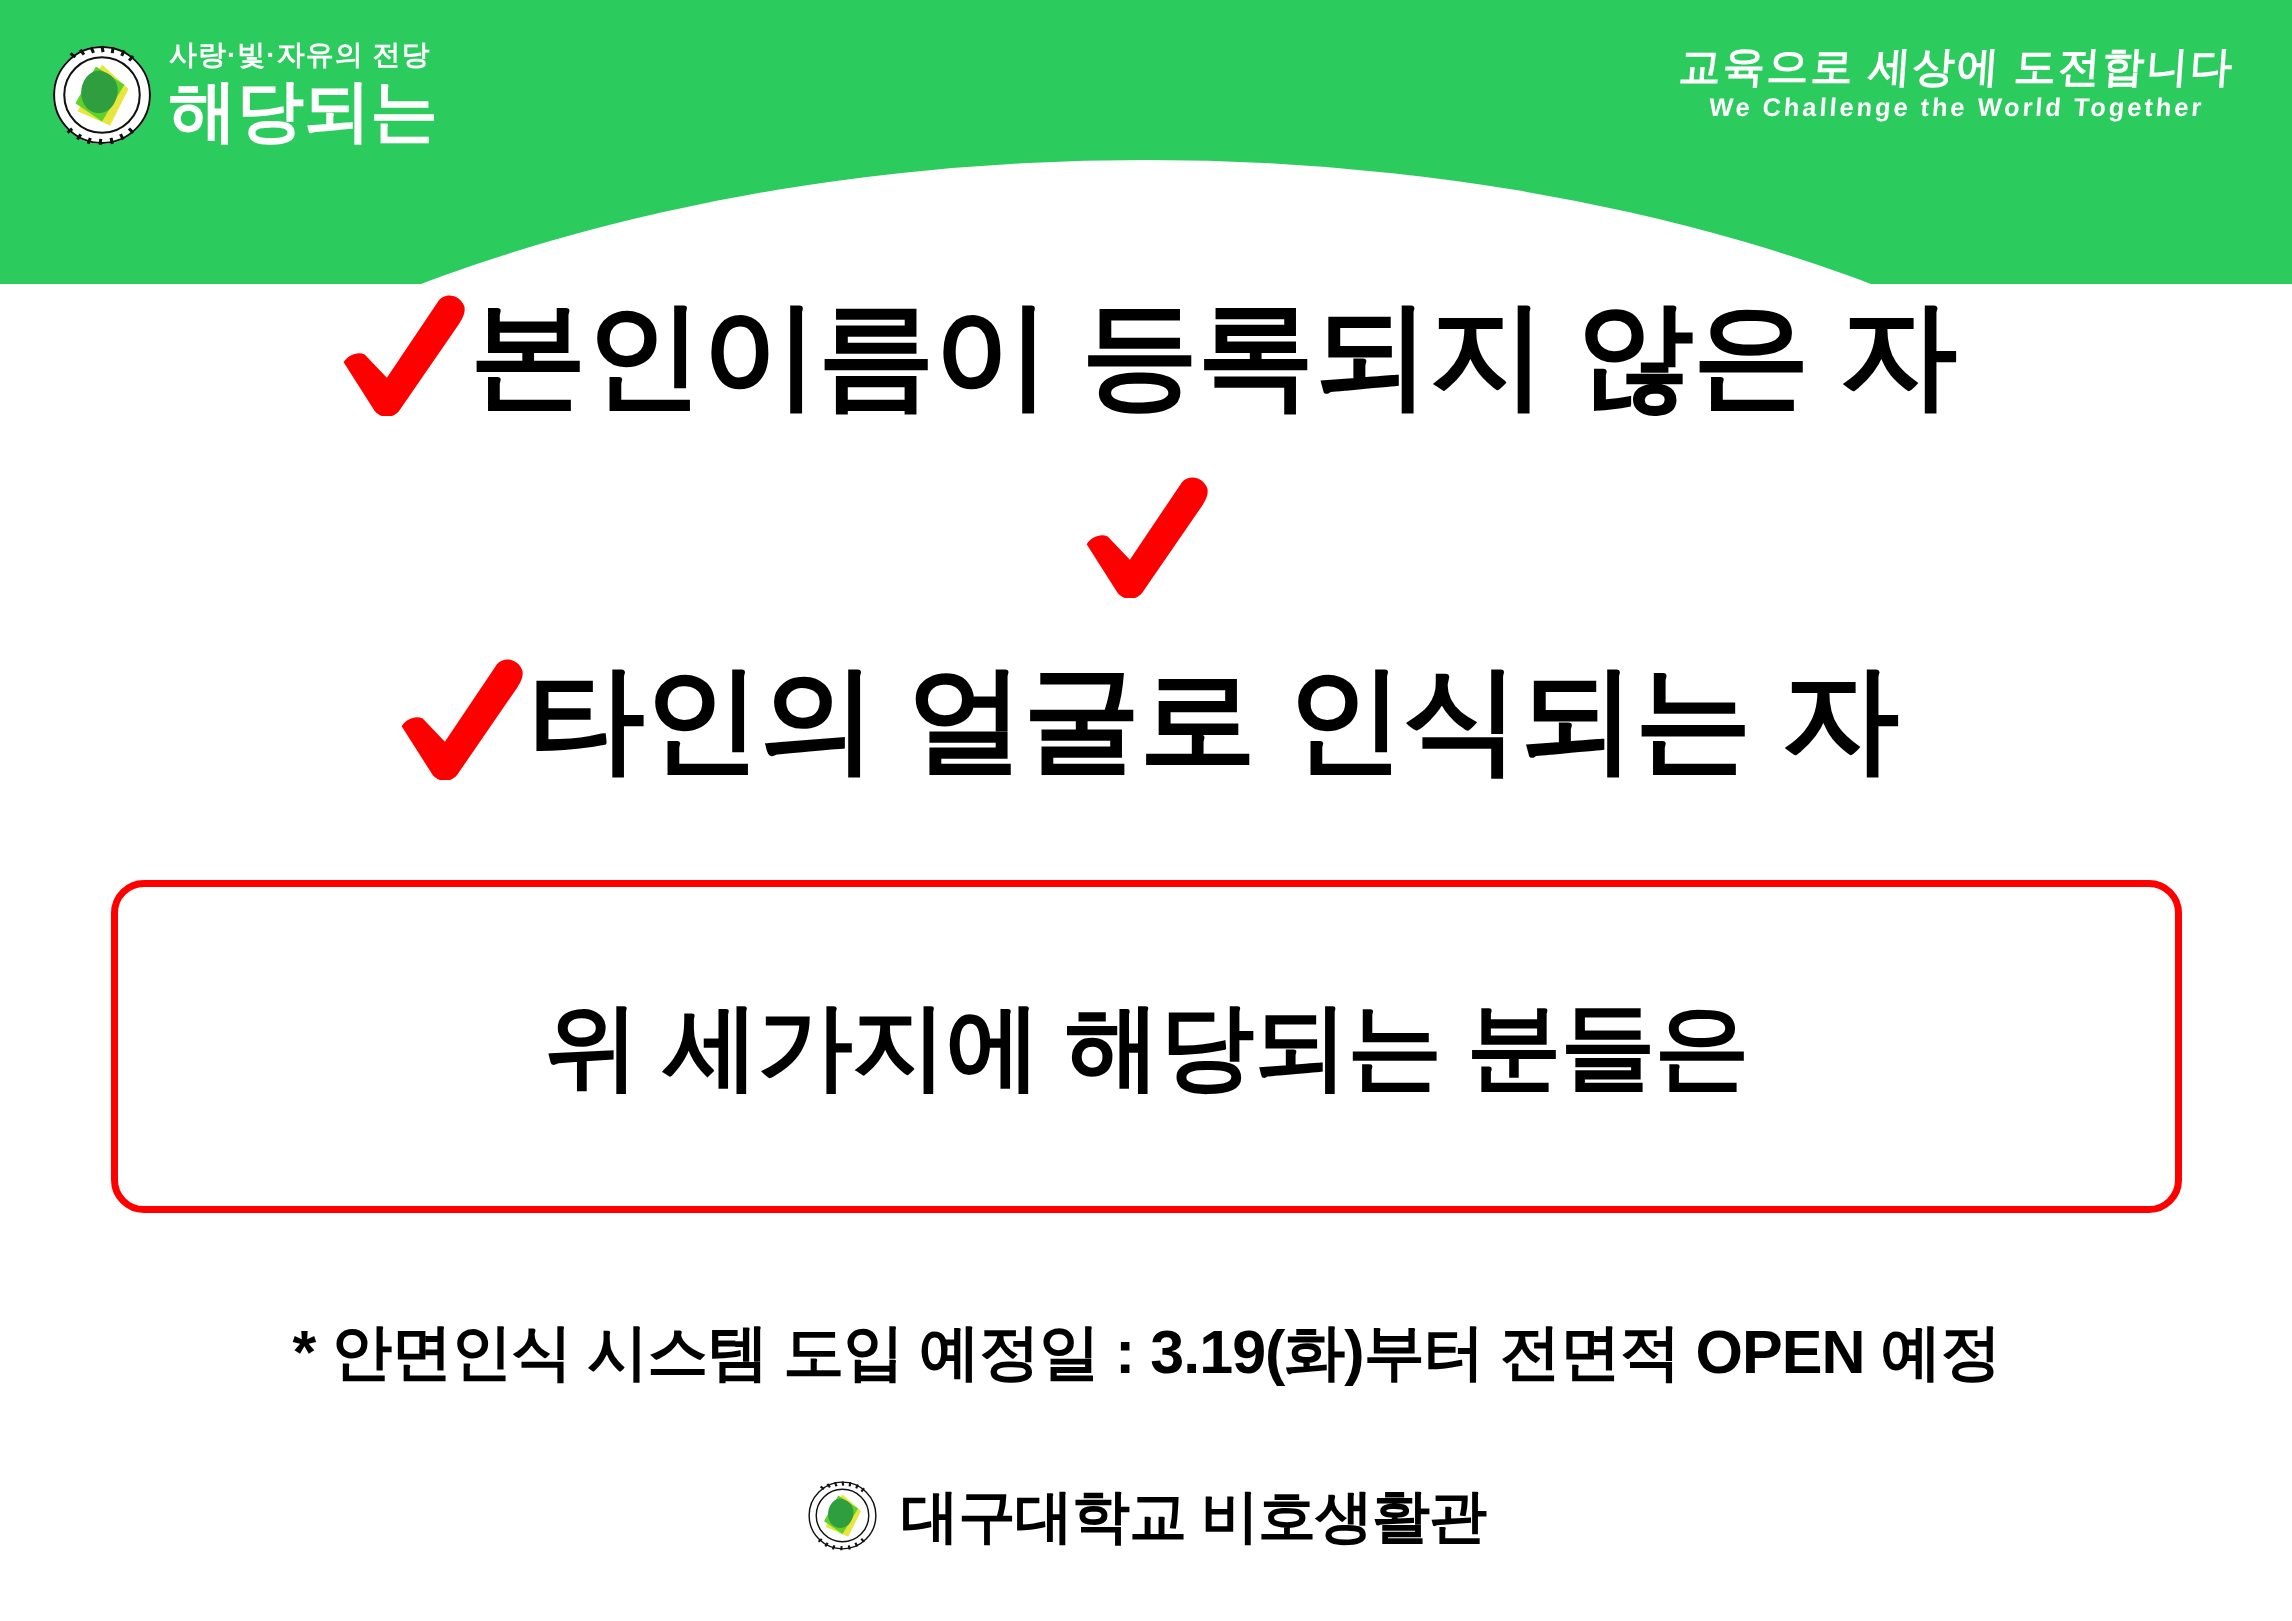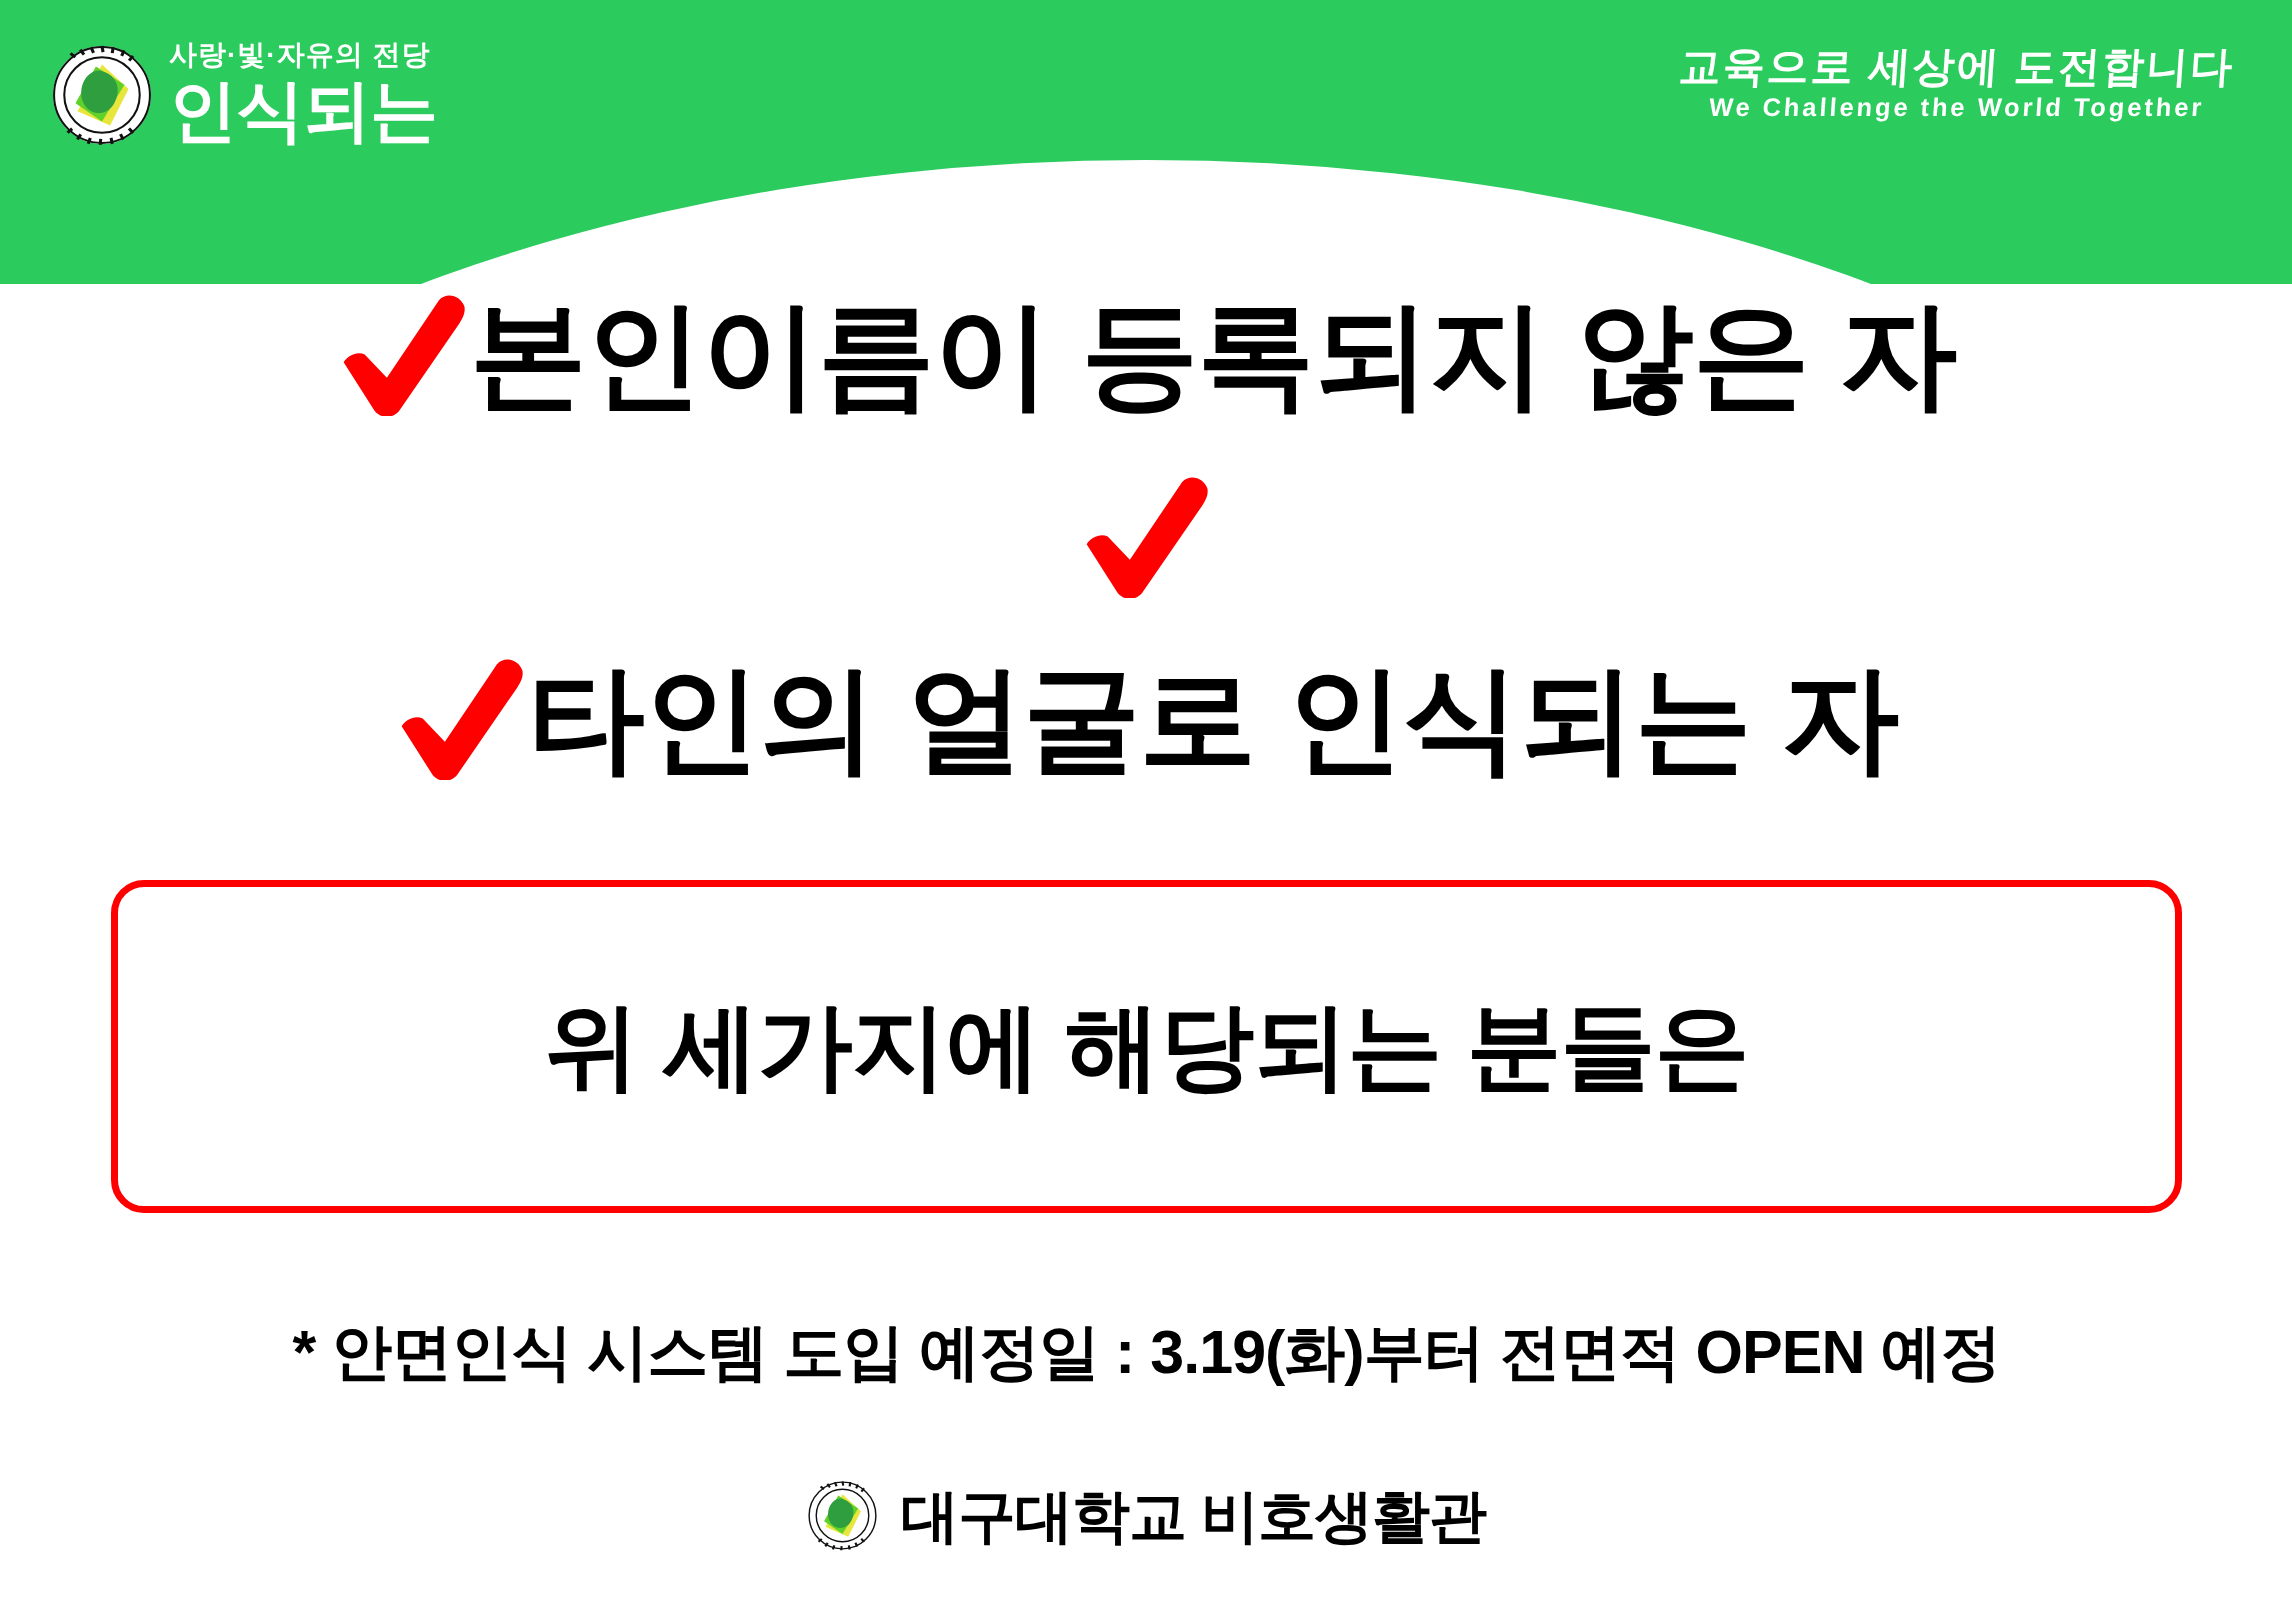--- a/index.html
+++ b/index.html
@@ -247,21 +247,21 @@
         <rect x="68" y="88" width="3" height="6" transform="rotate(-28 69.5 91)"></rect>
         <rect x="77" y="82" width="3" height="6" transform="rotate(-44 78.5 85)"></rect>
       </g>
       <circle cx="50" cy="50" r="33" fill="#ffffff"></circle>
       <path d="M50 20 L76 44 L58 80 L26 66 Z" fill="#e8e63c"></path>
       <path d="M44 22 L72 40 L50 76 L24 58 Z" fill="#5fd12a"></path>
       <path d="M46 26 C64 28 70 44 62 58 C54 72 38 70 32 58 C26 46 32 28 46 26 Z" fill="#2f9e3e"></path>
     </svg>
     <div class="brand-text">
       <div class="brand-tagline">사랑·빛·자유의 전당</div>
-      <div class="brand-name">인식되는</div>
+      <div class="brand-name">해당되는</div>
     </div>
   </div>
 
   <div class="slogan">
     <div class="slogan-ko">교육으로 세상에 도전합니다</div>
     <div class="slogan-en">We Challenge the World Together</div>
   </div>
 
   <div class="checklist">
 

